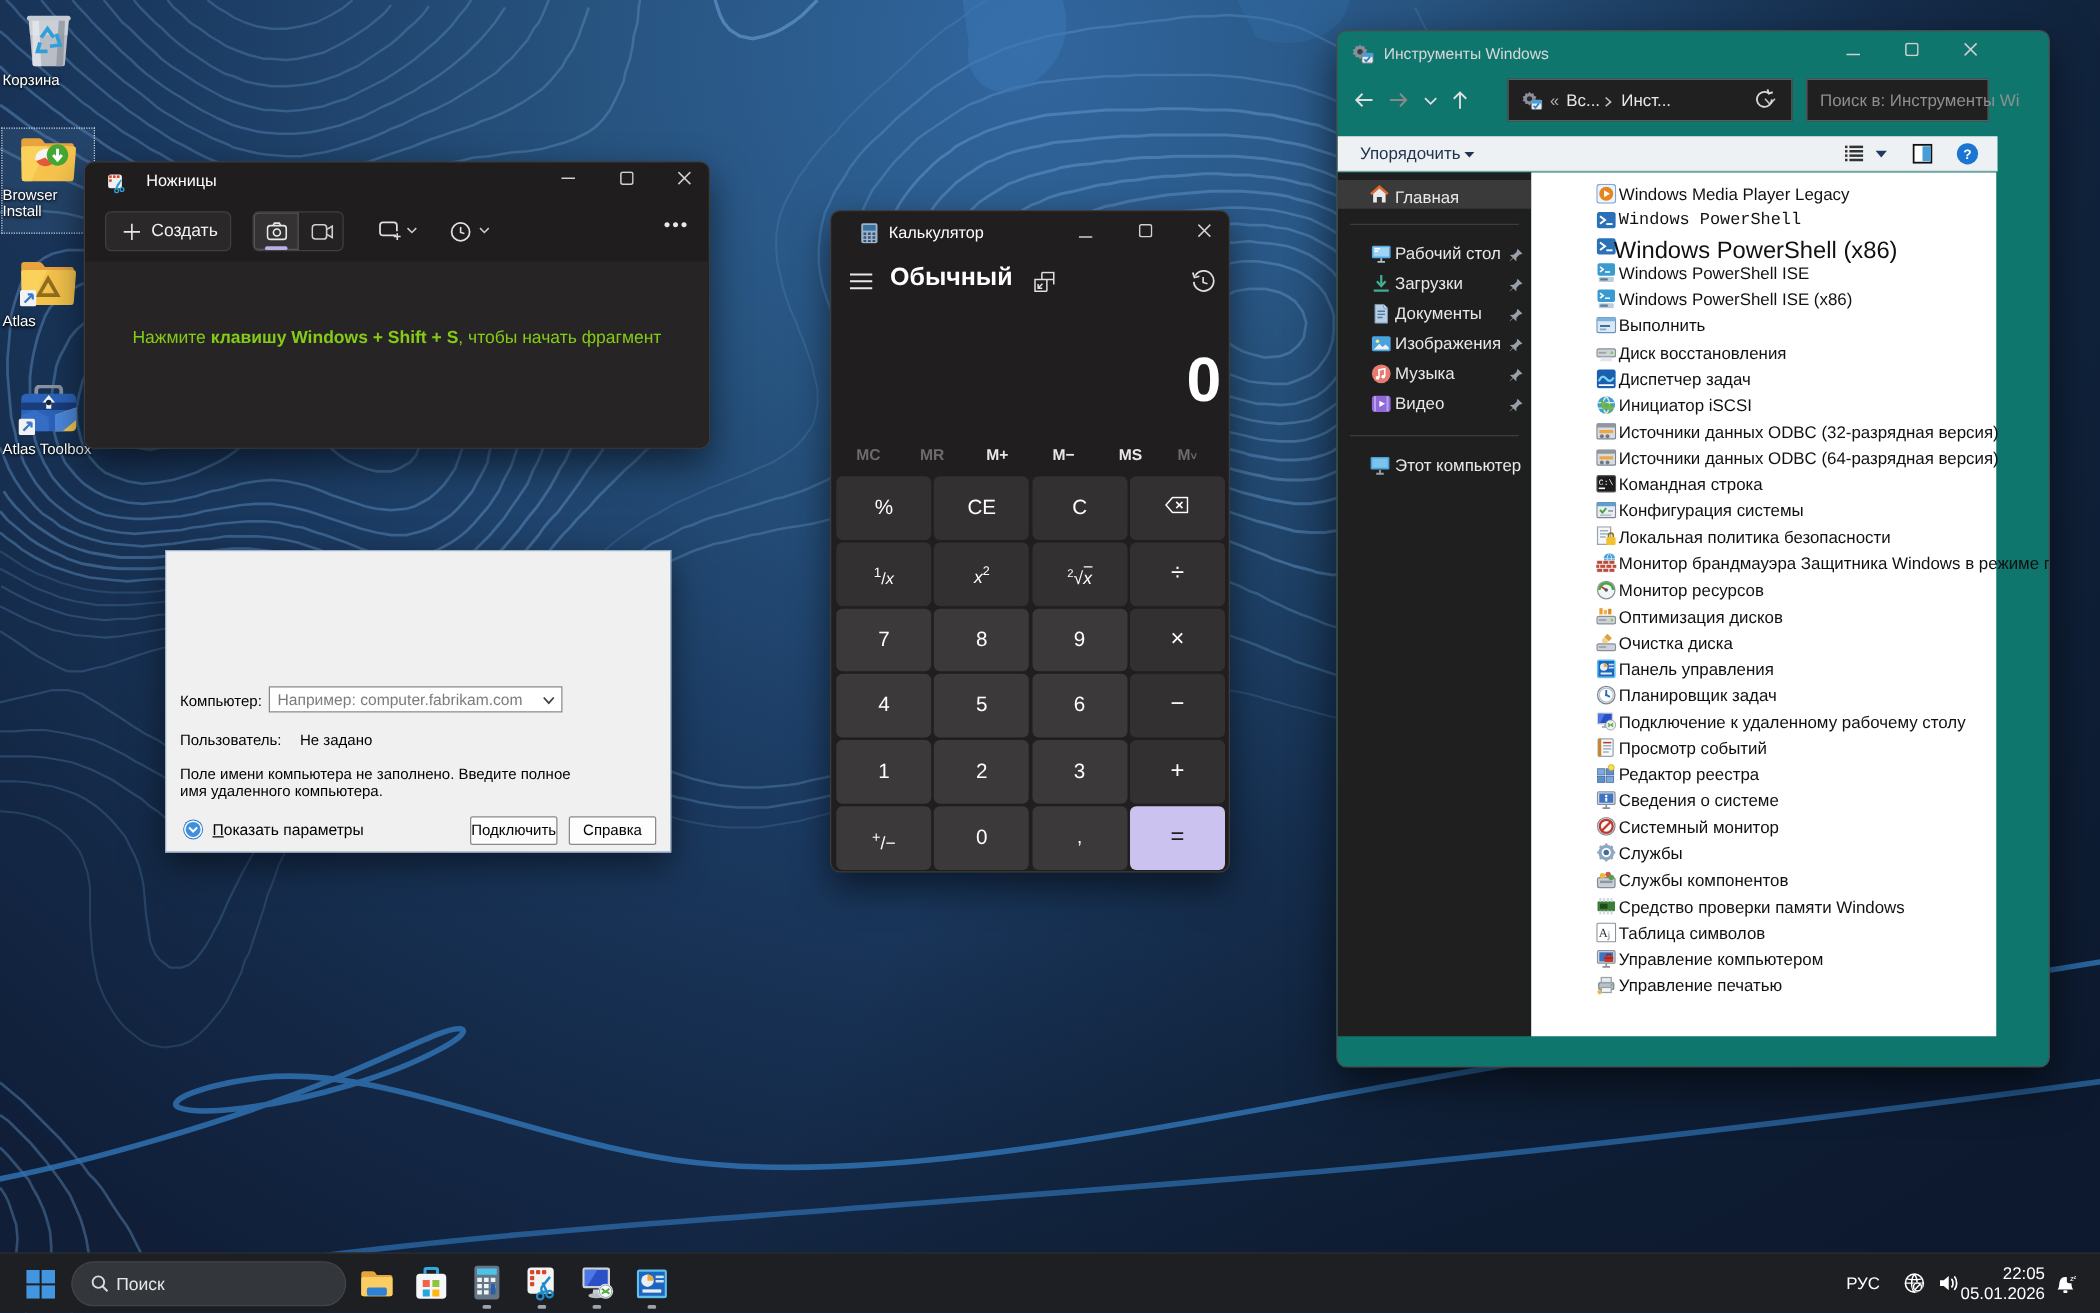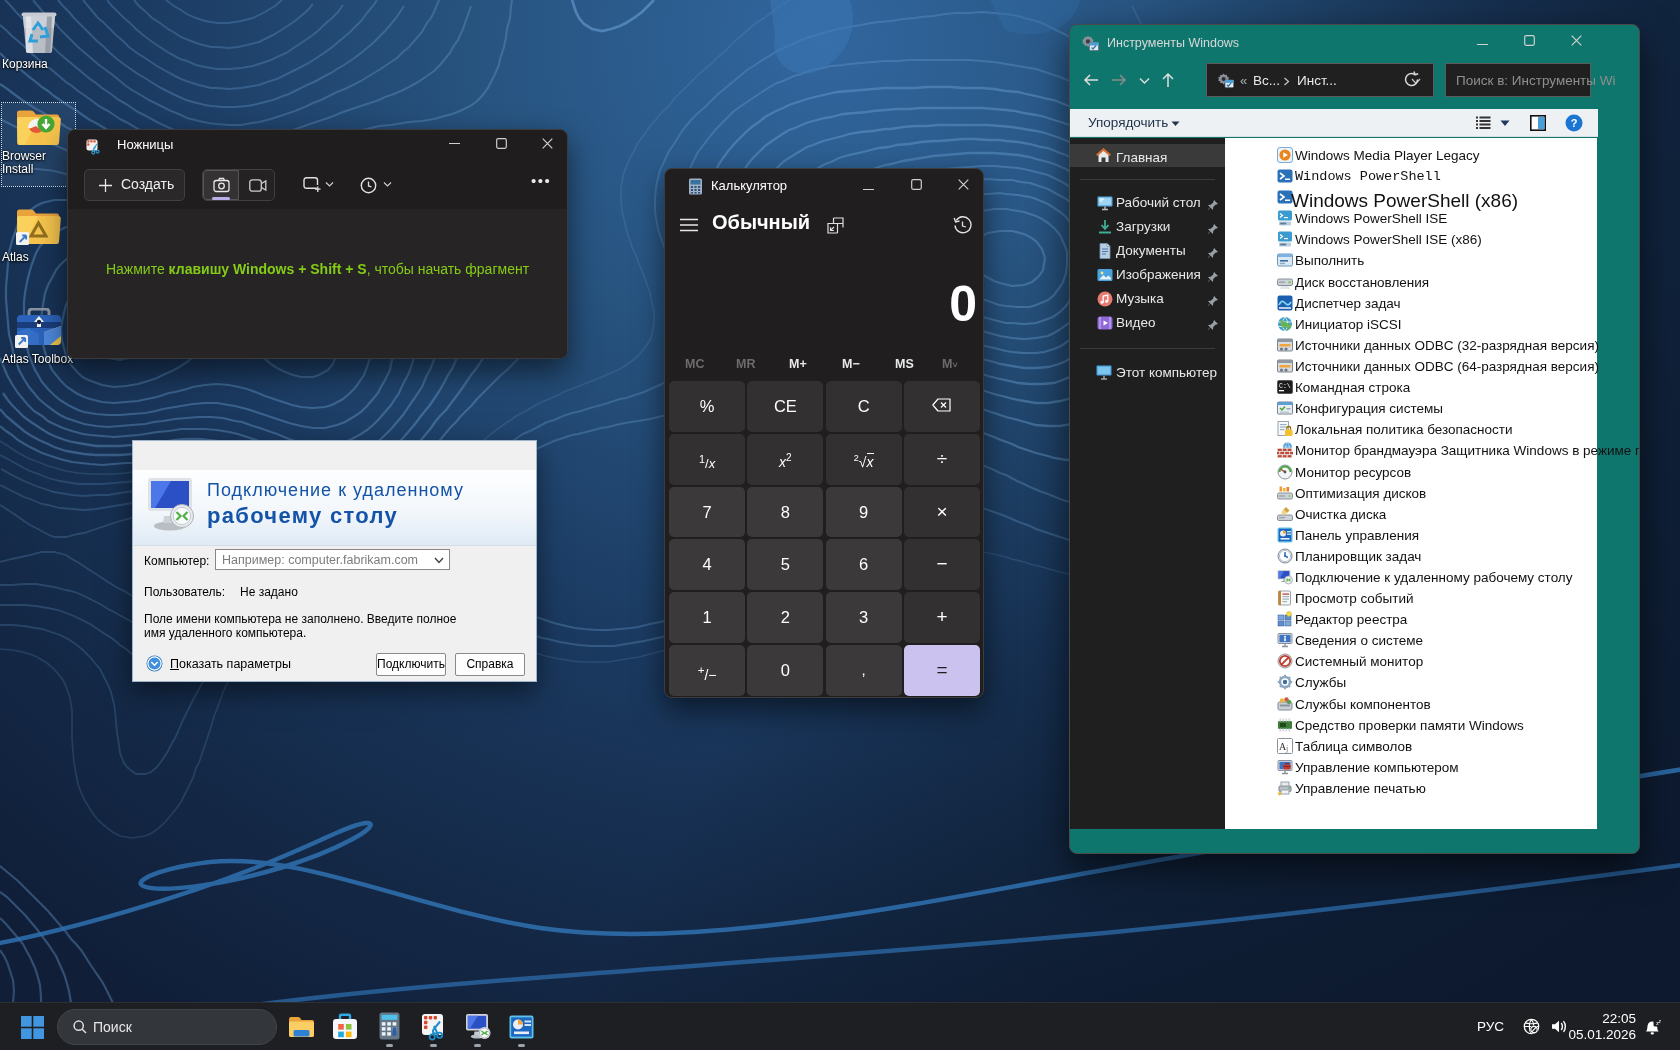--- a/index.html
+++ b/index.html
@@ -204,34 +204,20 @@
       <path d="M1 1.5 L4.5 5 L8 1.5" stroke="#cfcfcf" stroke-width="1.2" fill="none"></path>
     </svg>
  <div class="abs" style="left:463px; top:42px; font-size:15px; letter-spacing:1.5px; color:#e8e8e8;">•••</div>
 
  <div class="abs" style="left:0; top:131px; width:100%; text-align:center; font-size:14px; color:#84cc16;">Нажмите <b>клавишу Windows + Shift + S</b>, чтобы начать фрагмент</div>
 </div>
 
 <div class="abs" id="rdp" style="left:132px; top:440px; width:405px; height:242px; background:#f0f0f0; border:1px solid #9eb4cc; box-shadow:0 10px 26px rgba(0,0,0,0.5); font-size:12px; color:#000;">
 
 
- <div class="abs" style="left:0; top:29px; width:100%; height:76px; background:linear-gradient(180deg,#fdfefe 0%, #f3f7fb 55%, #dfeaf5 100%); border-bottom:1px solid #d5dde6;">
-  <svg class="abs" style="left:13px; top:6px;" width="52" height="55" viewBox="0 0 52 55">
-   <ellipse cx="24" cy="50" rx="16" ry="4.5" fill="#b9bec5"></ellipse>
-   <path d="M18 40 L30 40 L31 47 L17 47 Z" fill="#cdd2d8"></path>
-   <rect x="2" y="2" width="44" height="33" rx="3" fill="#dfe3e8"></rect>
-   <rect x="5" y="5" width="38" height="27" fill="#2b50c5"></rect>
-   <path d="M5 5 L25 5 L9 32 L5 32 Z" fill="#4d77e8"></path>
-   <circle cx="36" cy="40" r="11.5" fill="#e9ecef" stroke="#adb3ba" stroke-width="1"></circle>
-   <circle cx="36" cy="40" r="8.7" fill="#f8fafb" stroke="#c3c8cd" stroke-width="1"></circle>
-   <path d="M30.5 36 L34.5 40 L30.5 44 M41.5 36 L37.5 40 L41.5 44" stroke="#52b043" stroke-width="2.2" fill="none"></path>
-  </svg>
-  <div class="abs" style="left:74px; top:10px; font-size:18px; letter-spacing:1.0px; color:#1353a8;">Подключение к удаленному</div>
-  <div class="abs" style="left:74px; top:33px; font-size:22px; letter-spacing:1.3px; font-weight:bold; color:#1353a8;">рабочему столу</div>
- </div>
 
  <div class="abs" style="left:11px; top:113px;">Компьютер:</div>
  <div class="abs" style="left:82px; top:108px; width:235px; height:21px; background:#fff; border:1px solid #878787;">
    <div class="abs" style="left:6px; top:3px; color:#7c7c7c; font-size:12.5px;">Например: computer.fabrikam.com</div>
    <svg class="abs" style="left:218px; top:7px;" width="10" height="7" viewBox="0 0 10 7">
         <path d="M1 1 L5 5.5 L9 1" stroke="#404040" stroke-width="1.4" fill="none"></path>
       </svg>
  </div>
  <div class="abs" style="left:11px; top:144px;">Пользователь:</div>
  <div class="abs" style="left:107px; top:144px;">Не задано</div>

